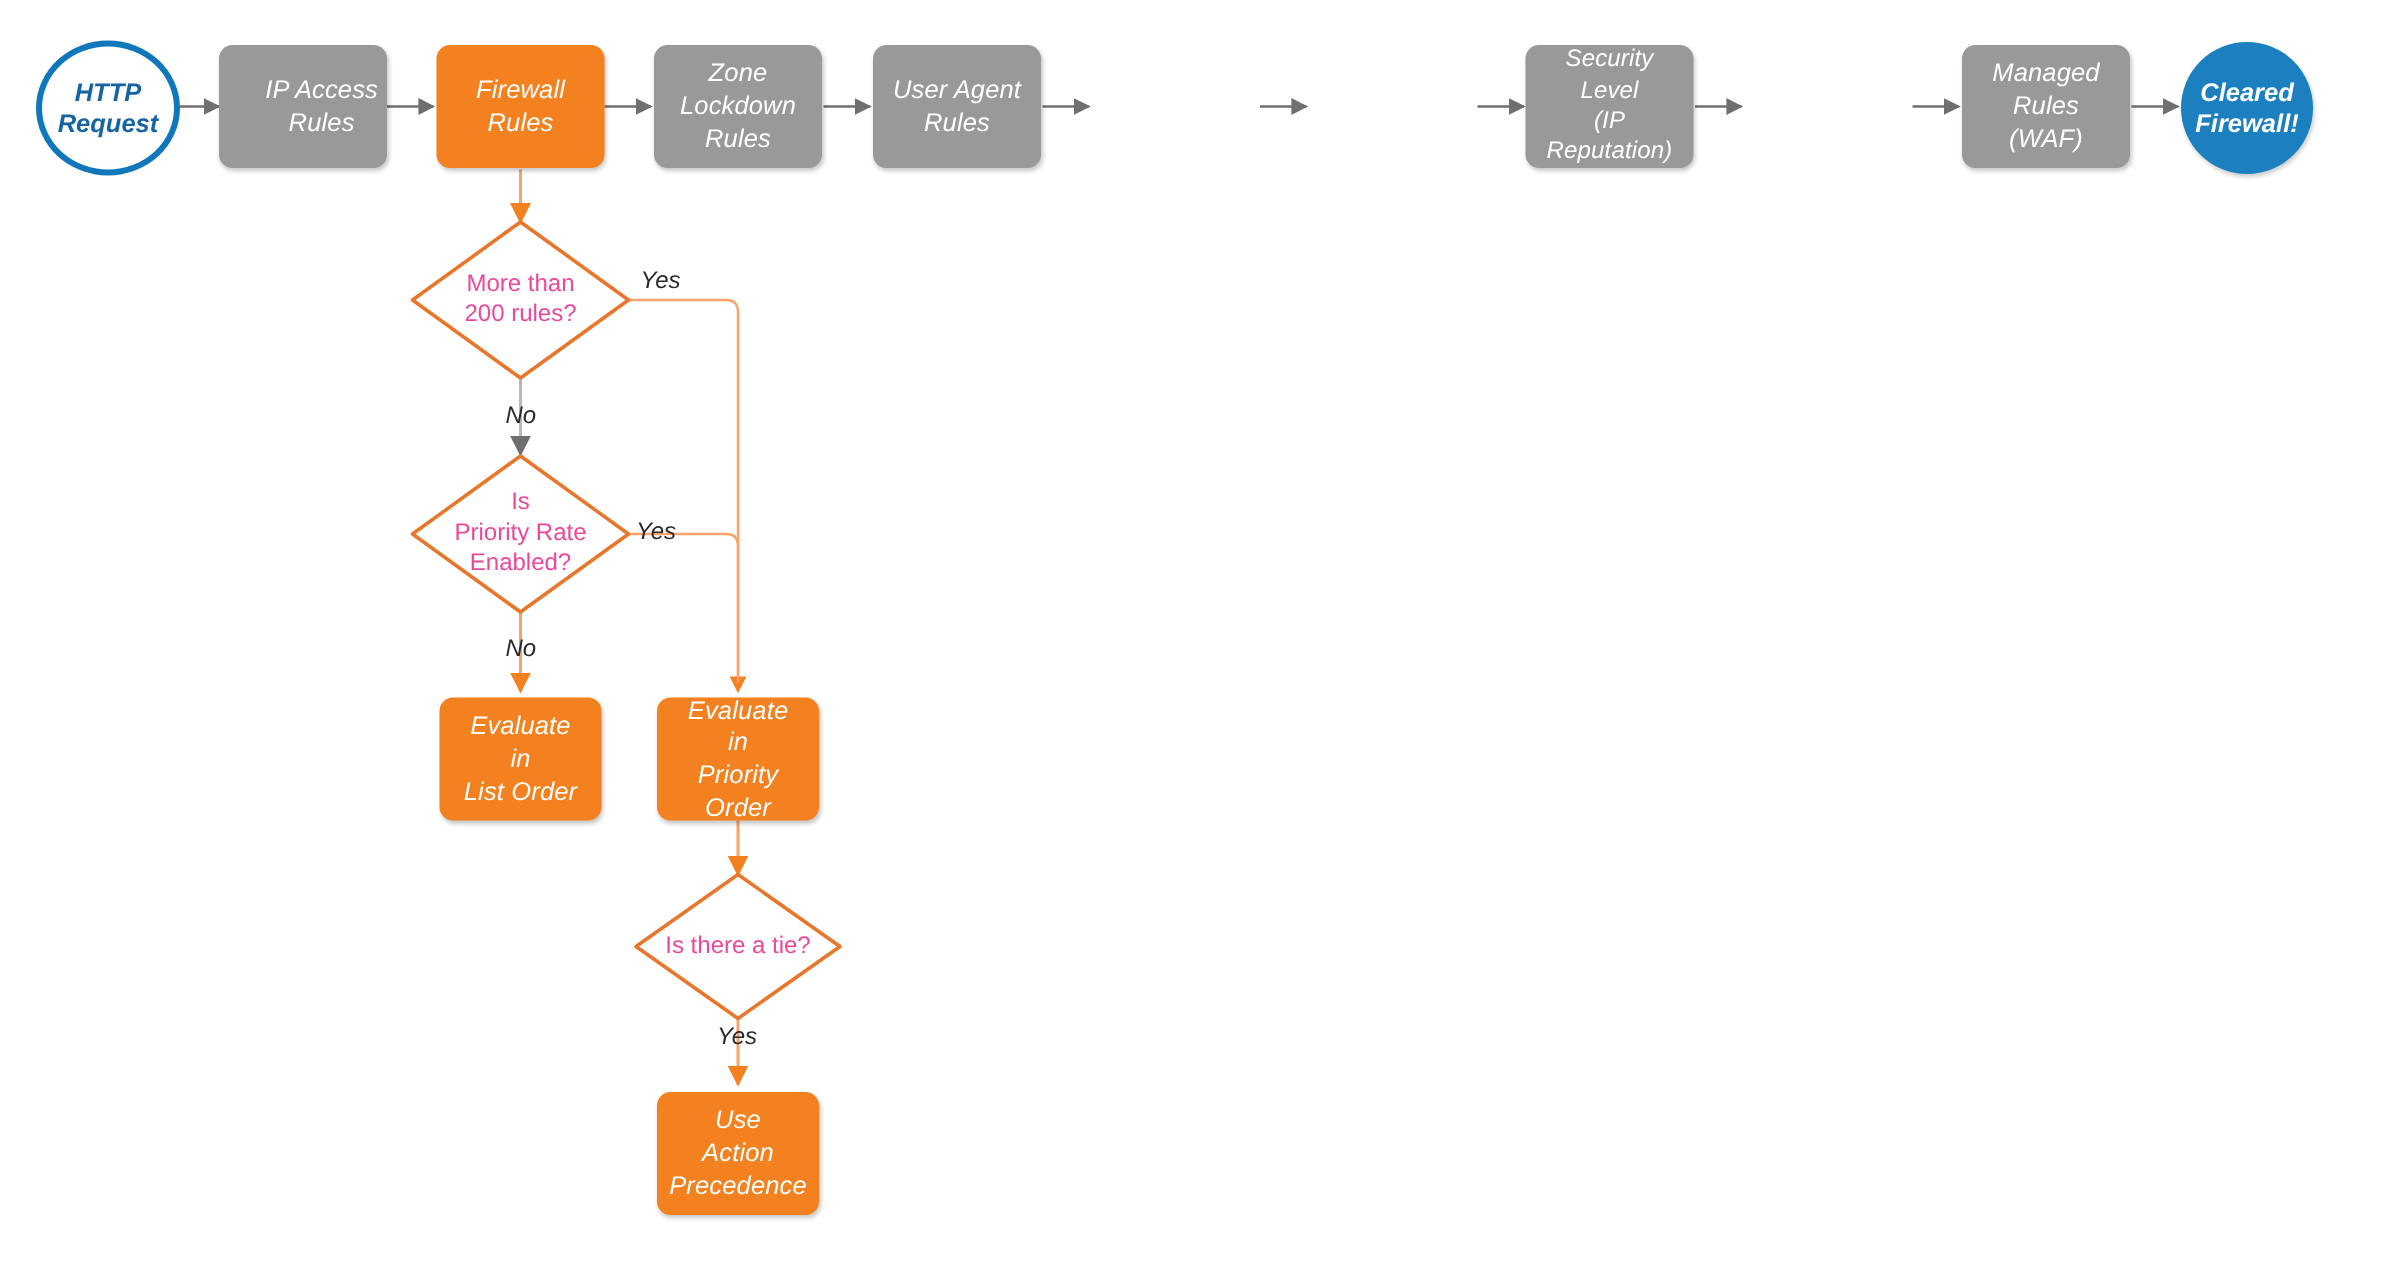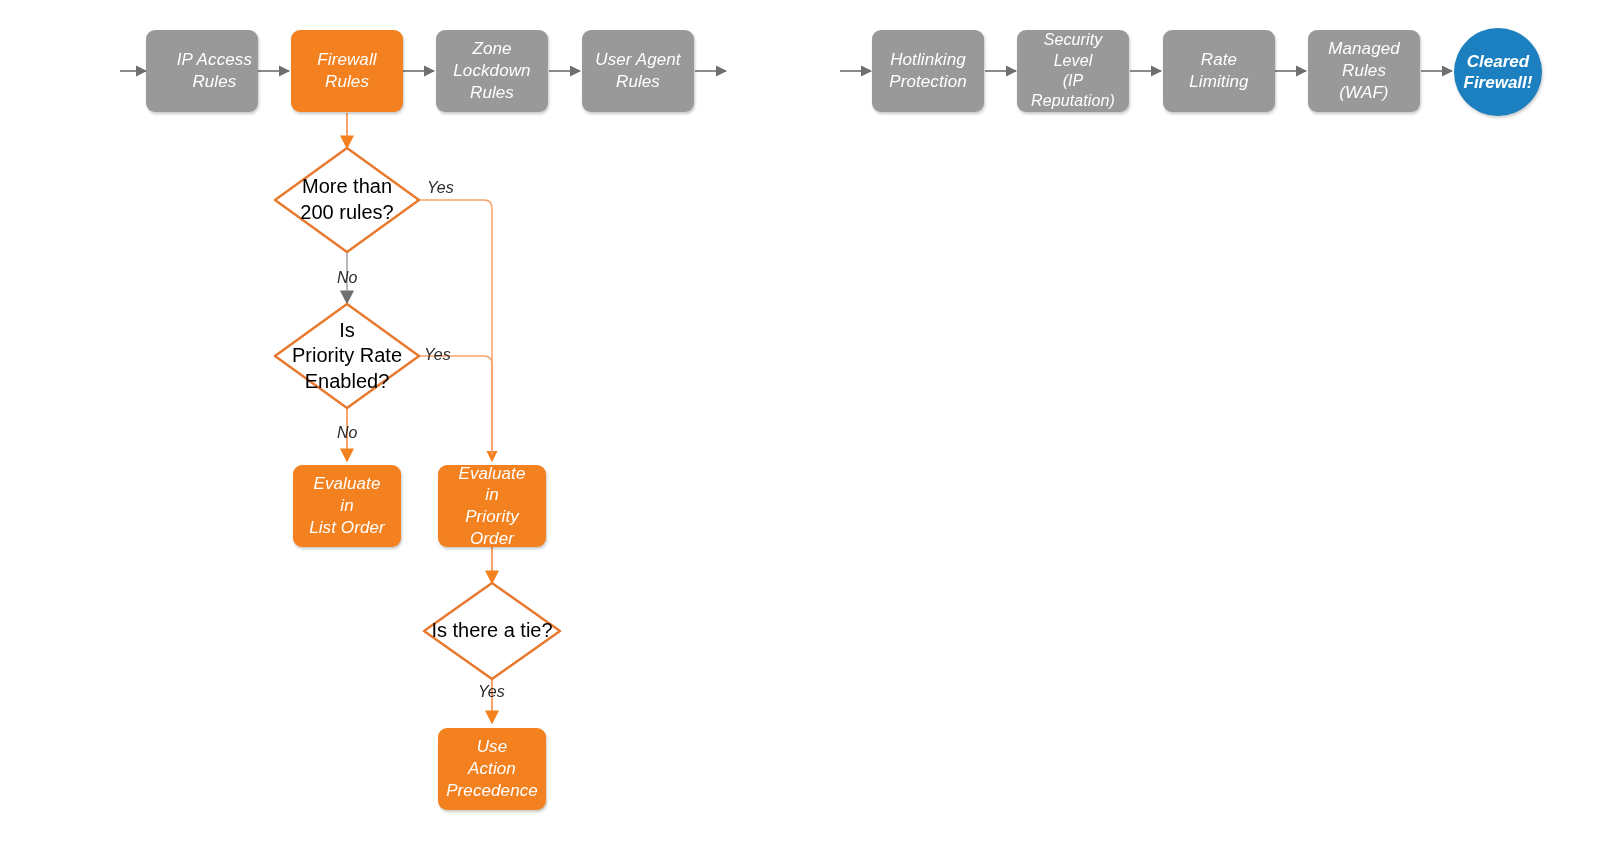--- a/index.html
+++ b/index.html
@@ -79,22 +79,22 @@
     line-height: 1.25;
   }
 
   
   .diamond {
     background: transparent;
   }
   .diamond .label {
     position: relative;
     z-index: 1;
-    color: #000000;
-    font-size: 20px;
+    color: #ec4899;
+    font-size: 16px;
     line-height: 1.28;
   }
 
   
   .edge-label {
     position: absolute;
     font-style: italic;
     font-size: 16px;
     color: #2b2b2b;
     white-space: nowrap;
@@ -152,20 +152,24 @@
     <path d="M 492 679 L 492 723" stroke="#F9A36B" stroke-width="2" fill="none" marker-end="url(#arrow-orange)"></path>
 
     
     <g fill="#ffffff" stroke="#E8772B" stroke-width="2.4" stroke-linejoin="round">
       <path d="M 347 148 L 419 200 L 347 252 L 275 200 Z"></path>
       <path d="M 347 304 L 419 356 L 347 408 L 275 356 Z"></path>
       <path d="M 492 583 L 560 631 L 492 679 L 424 631 Z"></path>
     </g>
   </svg>
 
+  <div class="node circle circle-open" style="left:24px; top:27px; width:96px; height:90px;">
+    <span class="label" style="white-space:pre-line;">HTTP
+Request</span>
+  </div>
 
   <div class="node box box-gray" style="left:146px; top:30px; width:112px; height:82px;justify-content:flex-end;">
     <span class="label" style="white-space:pre-line;">IP Access
 Rules</span>
   </div>
 
   <div class="node box box-orange" style="left:291px; top:30px; width:112px; height:82px;">
     <span class="label" style="white-space:pre-line;">Firewall
 Rules</span>
   </div>
@@ -175,35 +179,27 @@
 Lockdown
 Rules</span>
   </div>
 
   <div class="node box box-gray" style="left:582px; top:30px; width:112px; height:82px;">
     <span class="label" style="white-space:pre-line;">User Agent
 Rules</span>
   </div>
 
 
-  <div class="node box box-gray" style="left:872px; top:30px; width:112px; height:82px;">
-    <span class="label" style="white-space:pre-line;">Hotlinking
-Protection</span>
-  </div>
 
   <div class="node box box-gray" style="left:1017px; top:30px; width:112px; height:82px;">
     <span class="label" style="white-space:pre-line; font-size:16px;">Security
 Level
 (IP Reputation)</span>
   </div>
 
-  <div class="node box box-gray" style="left:1163px; top:30px; width:112px; height:82px;">
-    <span class="label" style="white-space:pre-line;">Rate
-Limiting</span>
-  </div>
 
   <div class="node box box-gray" style="left:1308px; top:30px; width:112px; height:82px;">
     <span class="label" style="white-space:pre-line;">Managed
 Rules
 (WAF)</span>
   </div>
 
   <div class="node circle circle-fill" style="left:1454px; top:28px; width:88px; height:88px;">
     <span class="label" style="white-space:pre-line;">Cleared
 Firewall!</span>

